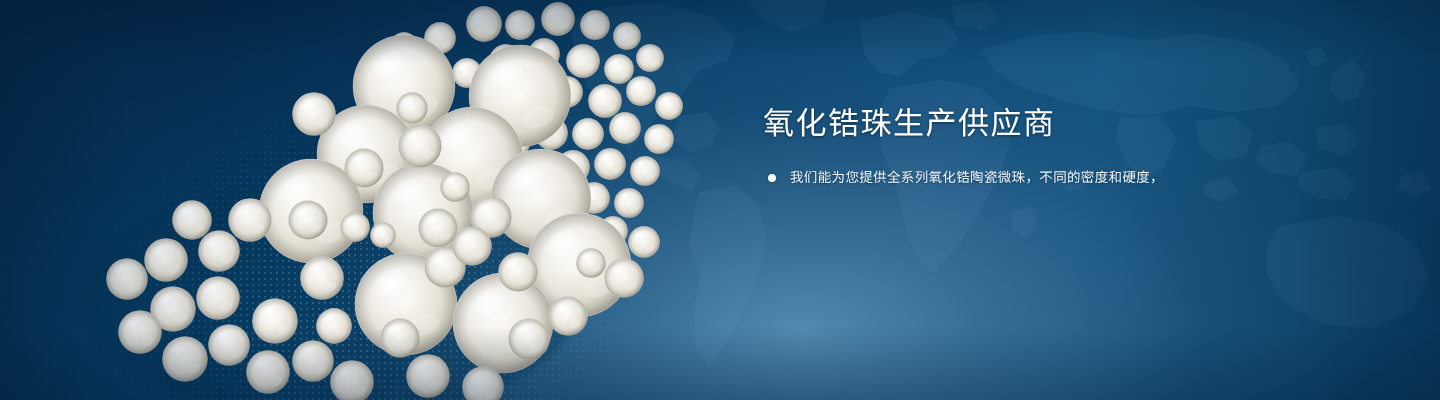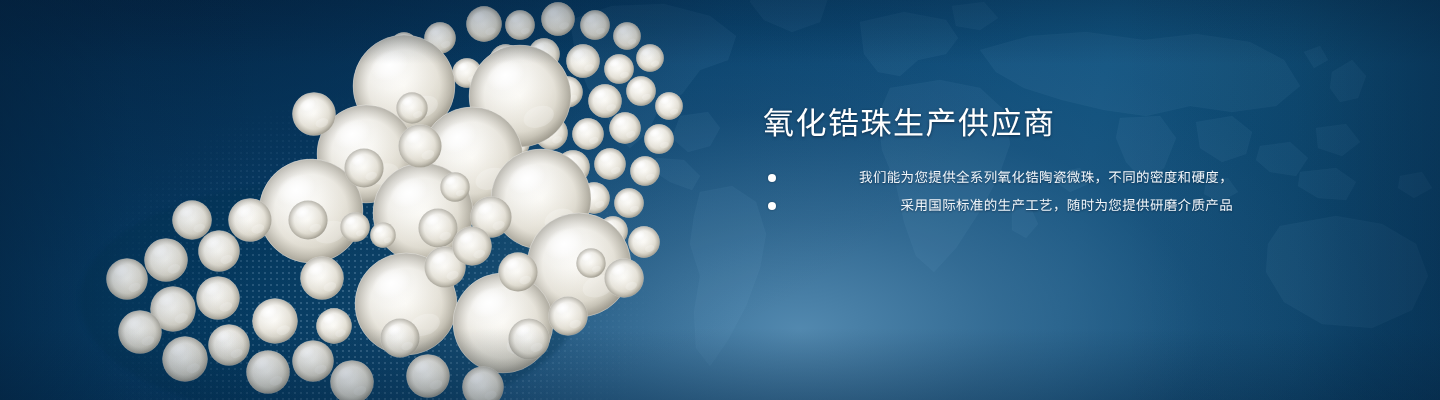--- a/index.html
+++ b/index.html
@@ -112,21 +112,20 @@
     font-weight: 400;
     color: #ffffff;
     letter-spacing: 1.5px;
     text-shadow: 0 1px 3px rgba(0,12,30,0.55);
     white-space: nowrap;
   }
   .bullets {
     list-style: none;
     margin: 23px 0 0 0;
     padding: 0;
-    text-align: right;
   }
   .bullet-row {
     position: relative;
     padding-left: 27px;
     margin-bottom: 6px;
     color: #f2f7fb;
     font-size: 13.5px;
     line-height: 22px;
     letter-spacing: 0.35px;
     text-shadow: 0 1px 2px rgba(0,12,30,0.45);
@@ -342,21 +341,17 @@
     <h1 class="headline">氧化锆珠生产供应商</h1>
 
     <ul class="bullets">
 
       <li class="bullet-row">
         <span class="dot"></span>
         <span class="bullet-text">我们能为您提供全系列氧化锆陶瓷微珠，不同的密度和硬度，</span>
       </li>
 
 
-      <li class="bullet-row">
-        <span class="dot"></span>
-        <span class="bullet-text">采用国际标准的生产工艺，随时为您提供研磨介质产品</span>
-      </li>
 
     </ul>
   </div>
 
 </div>
 
 </body></html>

